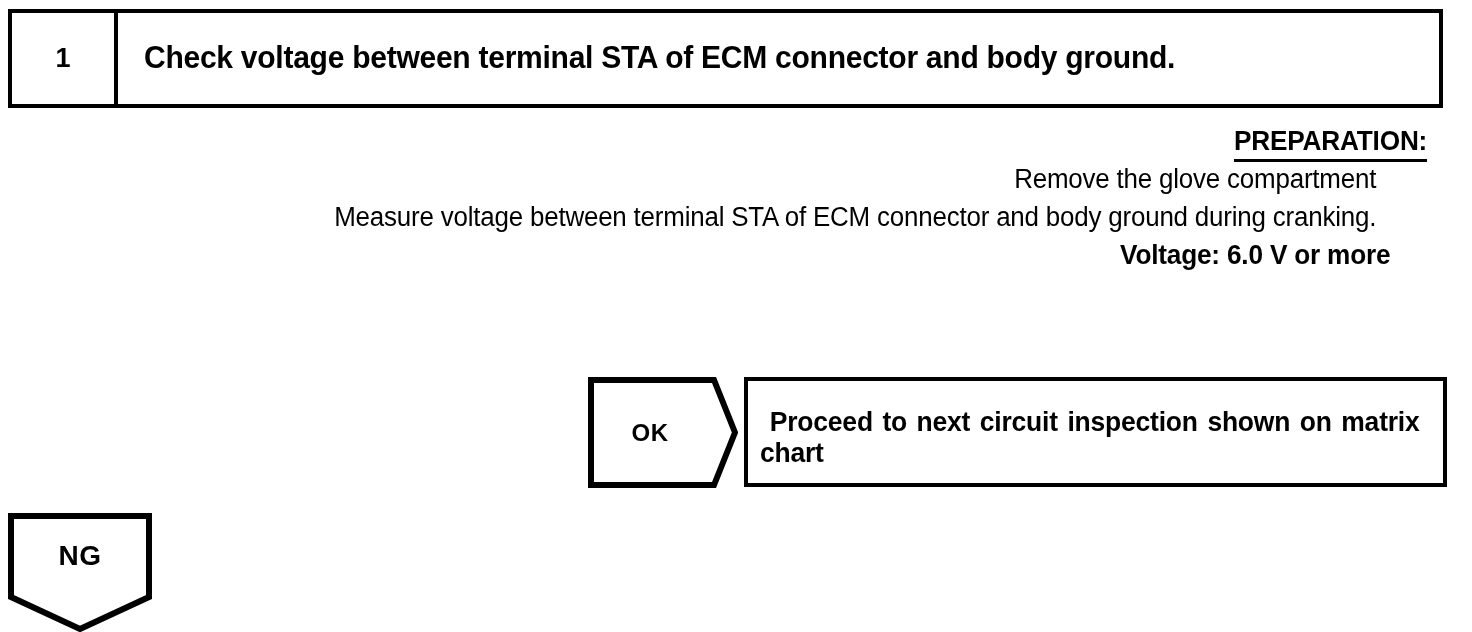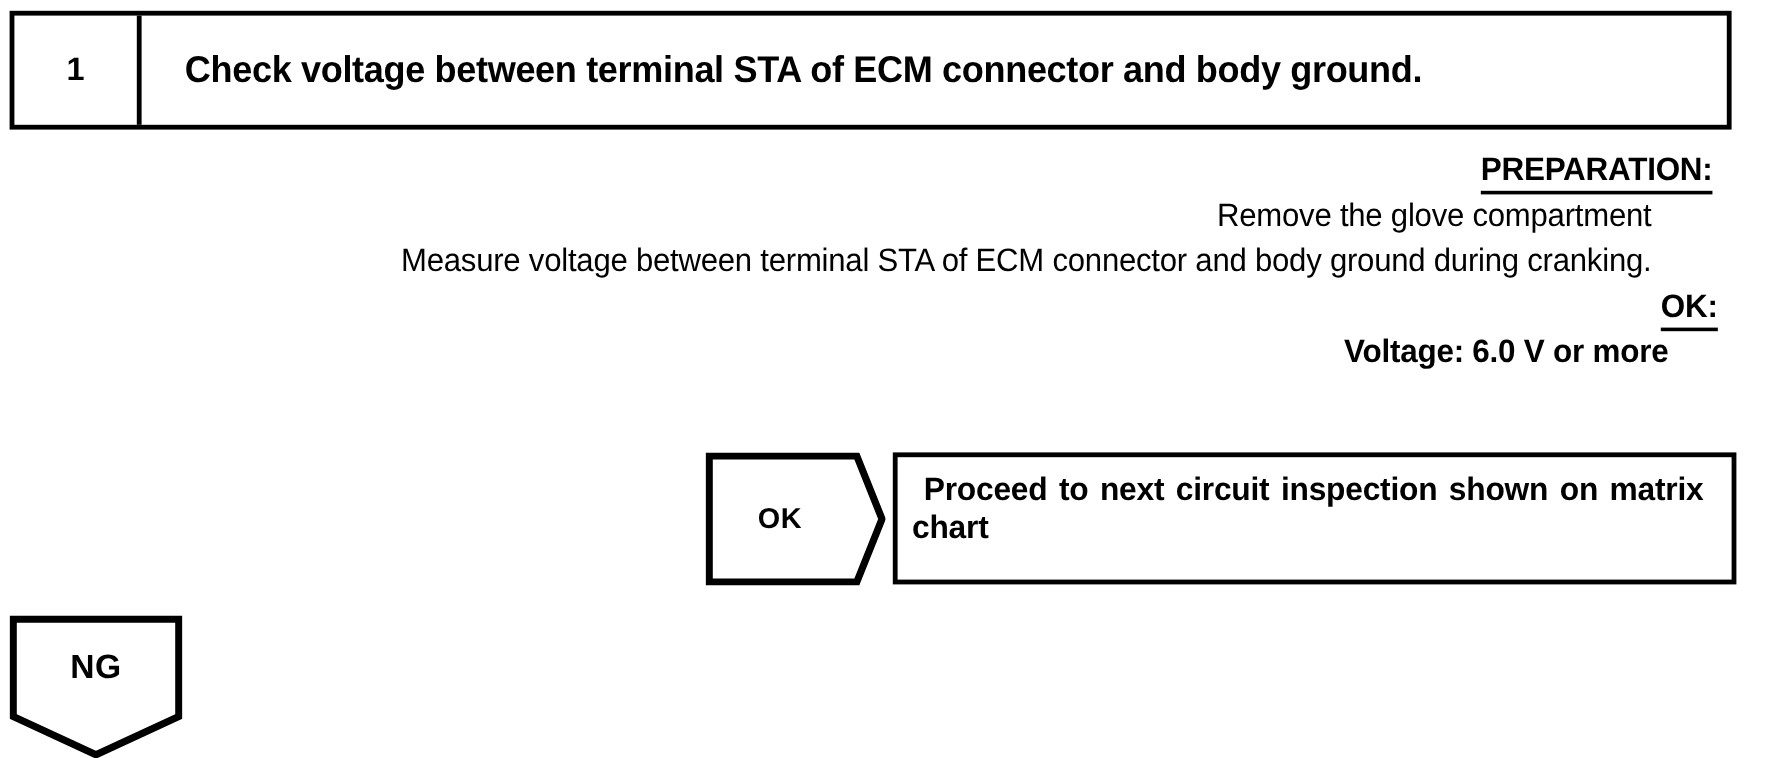--- a/index.html
+++ b/index.html
@@ -43,21 +43,21 @@
   .step-number {
     font-size: 27px;
     font-weight: bold;
     letter-spacing: 0px;
     line-height: 1;
   }
   .step-title-cell {
     flex: 1;
     display: flex;
     align-items: center;
-    padding-left: 36px;
+    padding-left: 26px;
   }
   .step-title {
     font-size: 31px;
     font-weight: bold;
     line-height: 1.05;
     letter-spacing: -0.3px;
     transform: scaleX(0.97);
     transform-origin: left center;
     white-space: nowrap;
   }
@@ -133,21 +133,21 @@
   
   .result-box {
     position: absolute;
     left: 744px;
     top: 377px;
     width: 703px;
     height: 110px;
     box-sizing: border-box;
     border: 4px solid #000;
     background: #fff;
-    padding: 12px 10px 0 12px;
+    padding: 26px 10px 0 12px;
   }
   .result-text {
     font-size: 27px;
     font-weight: bold;
     line-height: 31px;
     text-align: justify;
     text-align-last: left;
     letter-spacing: -0.2px;
     text-indent: 10px;
     transform: scaleX(0.98);
@@ -193,23 +193,20 @@
 
   <div class="body-block">
 
     <div class="lbl-row">
       <span class="lbl">PREPARATION:</span>
     </div>
     <div class="txt">Remove the glove compartment</div>
 
     <div class="txt">Measure voltage between terminal STA of ECM connector and body ground during cranking.</div>
 
-    <div class="lbl-row">
-      <span class="lbl">OK:</span>
-    </div>
     <div class="txt-bold">Voltage: 6.0 V or more</div>
 
   </div>
 
   <div class="ok-flag">
     <svg width="150" height="111" viewBox="0 0 150 111">
       <polygon points="3,3 126,3 147,55.5 126,108 3,108" fill="#ffffff" stroke="#000000" stroke-width="6" stroke-linejoin="miter"></polygon>
     </svg>
     <div class="ok-flag-label">OK</div>
   </div>

